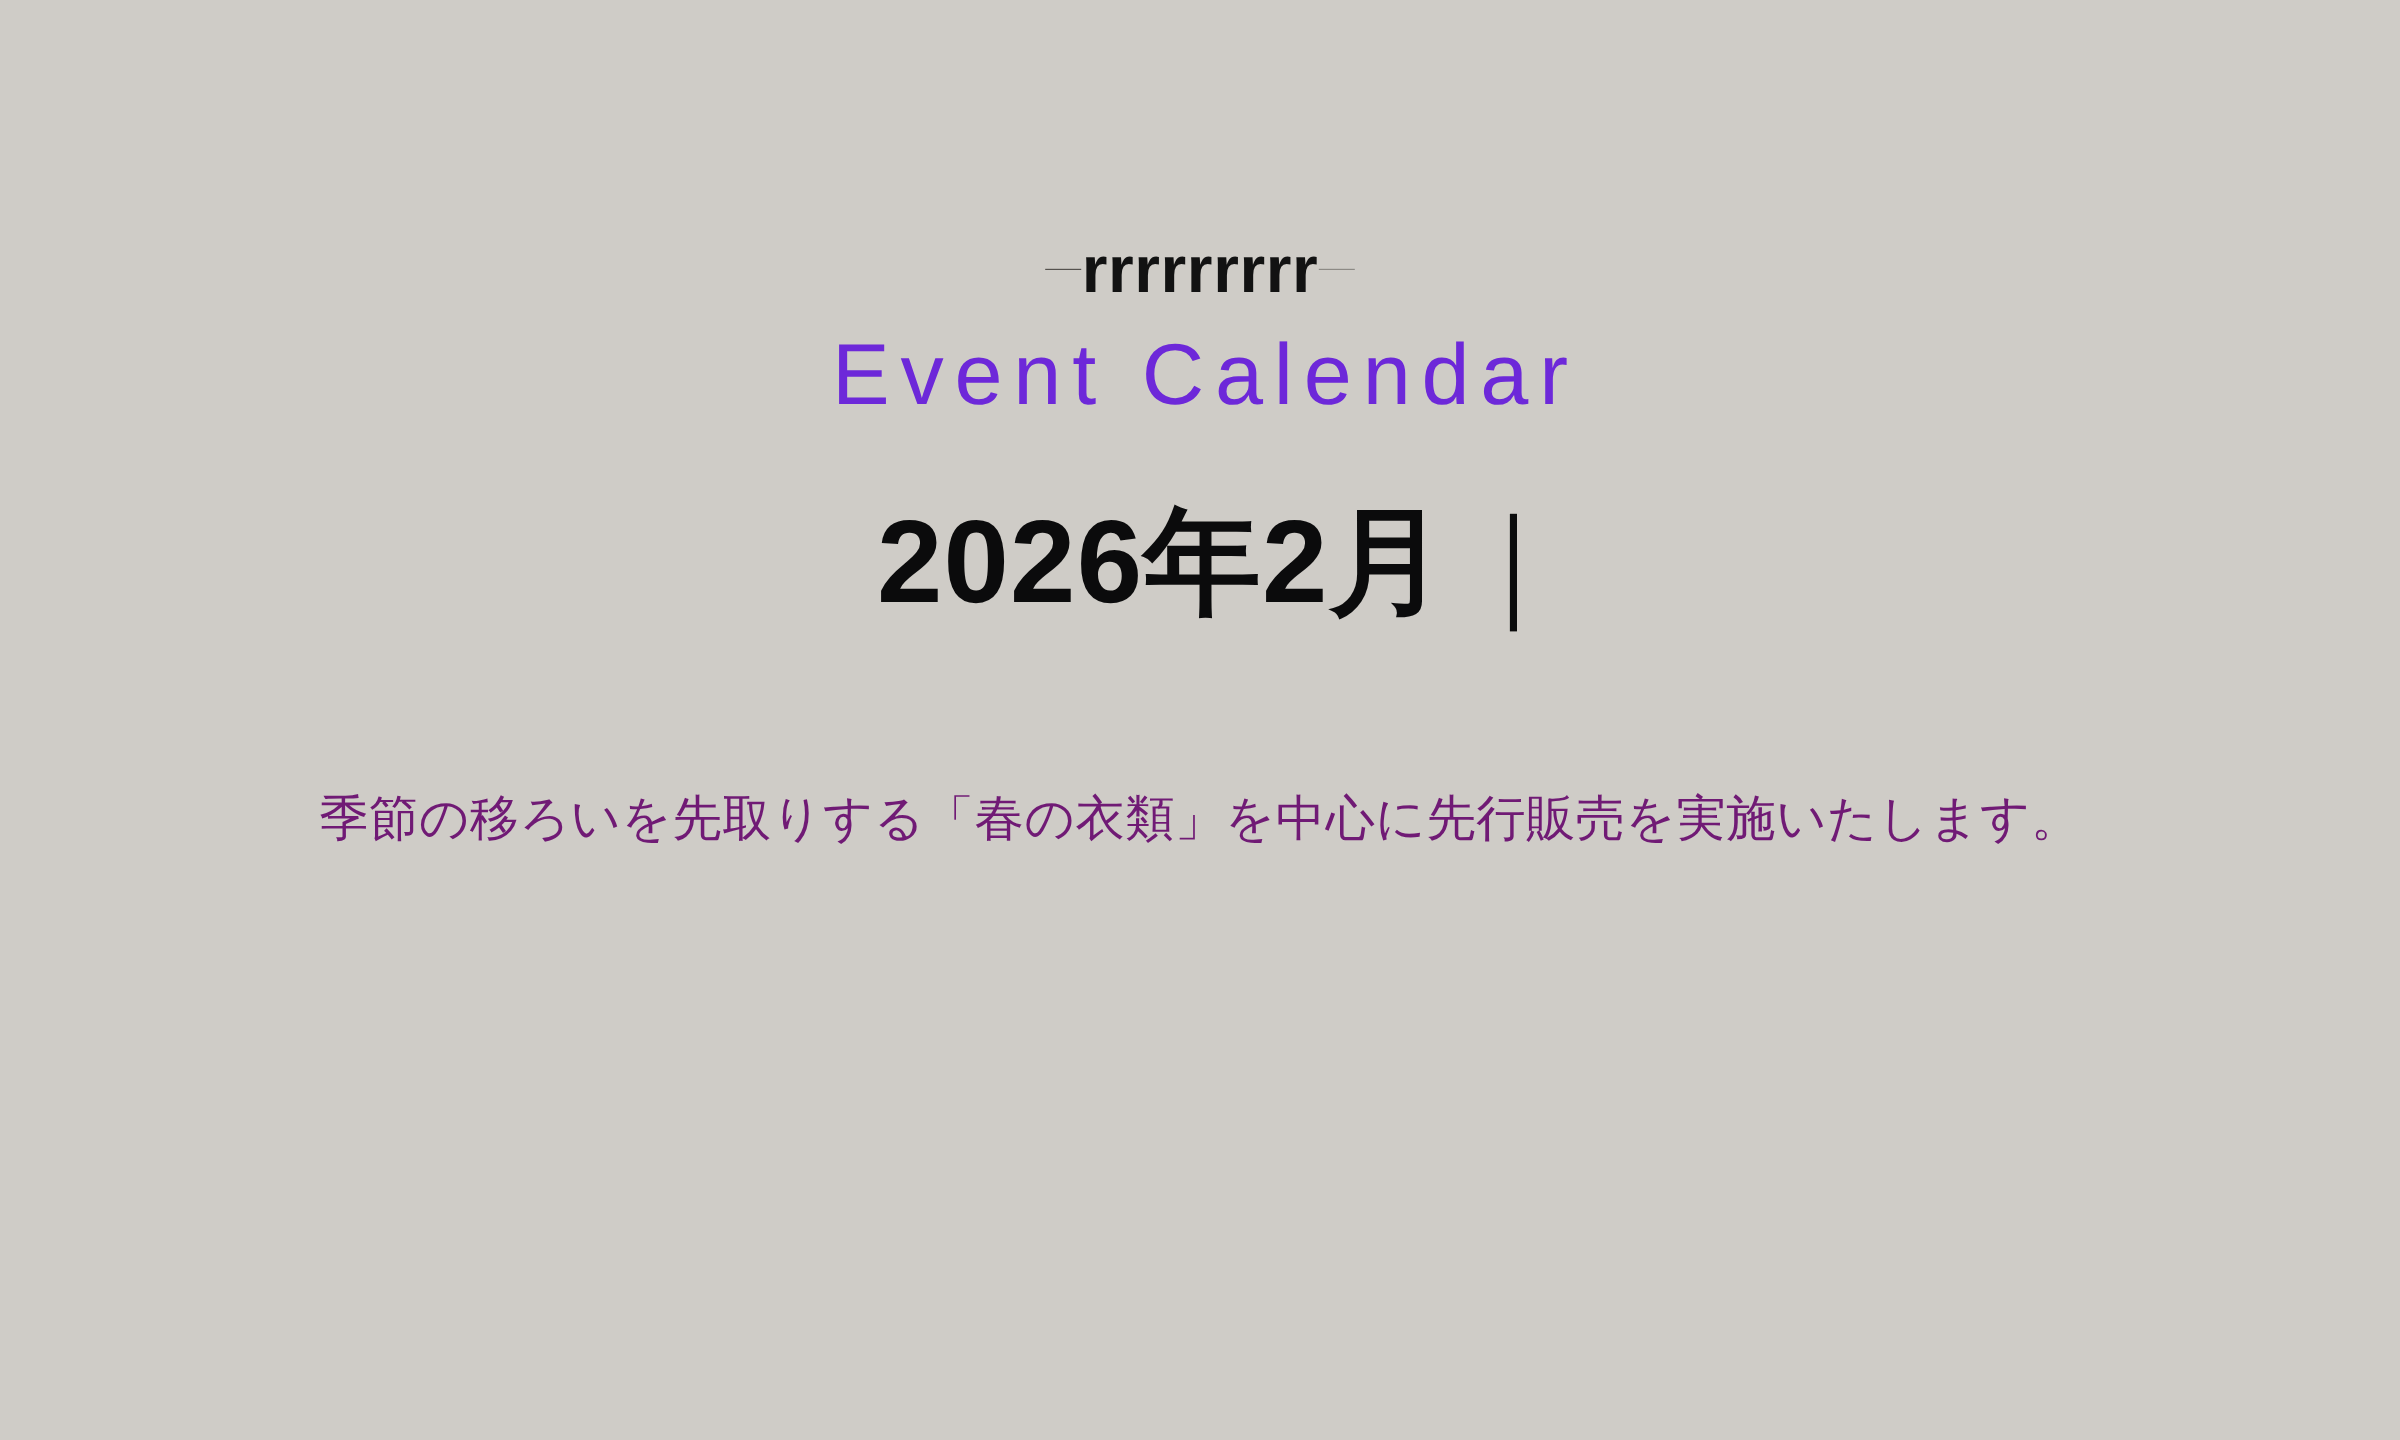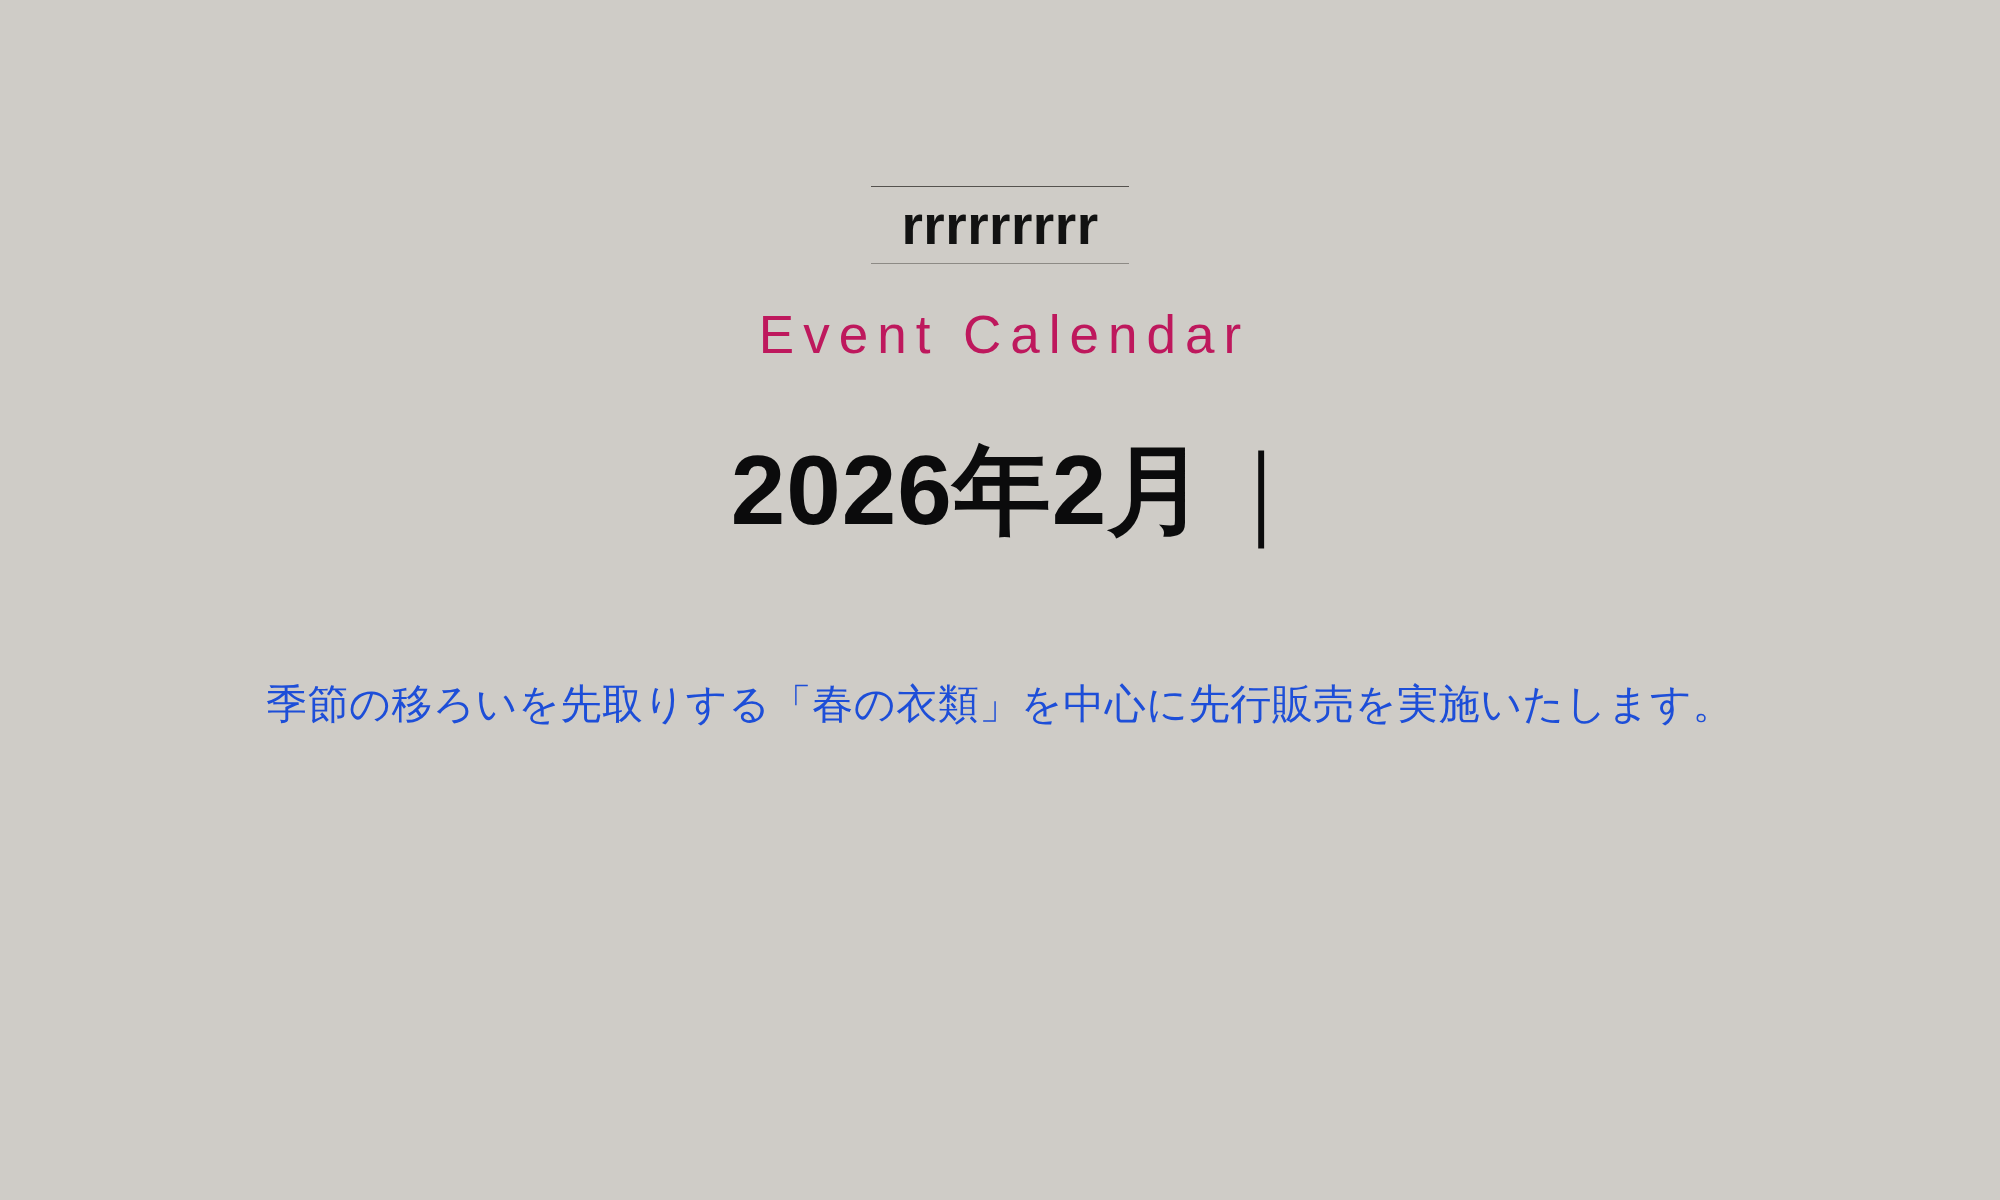--- a/index.html
+++ b/index.html
@@ -20,21 +20,21 @@
     box-sizing: border-box;
     display: flex;
     flex-direction: column;
     align-items: center;
     padding-top: 186px;
   }
 
   
   .eyebrow-block {
     display: flex;
-    flex-direction: column;
+    flex-direction: row;
     align-items: center;
     width: 258px;
   }
   .eyebrow-rule {
     width: 100%;
     height: 1px;
     background: #55524e;
   }
   .eyebrow-rule.bottom {
     background: #8d8a85;
@@ -44,25 +44,25 @@
     line-height: 72px;
     font-weight: 700;
     color: #121212;
     letter-spacing: 0.5px;
     white-space: nowrap;
     padding: 2px 0 2px 0;
   }
 
   
   .kicker {
-    margin-top: 40px;
-    font-size: 53px;
+    margin-top: 20px;
+    font-size: 72px;
     line-height: 62px;
     font-weight: 400;
-    color: #be185d;
+    color: #6d28d9;
     letter-spacing: 9px;
     text-indent: 9px;
     white-space: nowrap;
   }
 
   
   .title {
     margin-top: 58px;
     font-size: 98px;
     line-height: 132px;
@@ -78,21 +78,21 @@
     font-weight: 300;
     padding: 0 6px;
   }
 
   
   .lead {
     margin-top: 52px;
     font-size: 41px;
     line-height: 60px;
     font-weight: 400;
-    color: #1d4ed8;
+    color: #701a75;
     letter-spacing: 0.5px;
     white-space: nowrap;
   }
 </style>
 </head>
 <body>
 
 <div class="hero">
 
   <div class="eyebrow-block">

